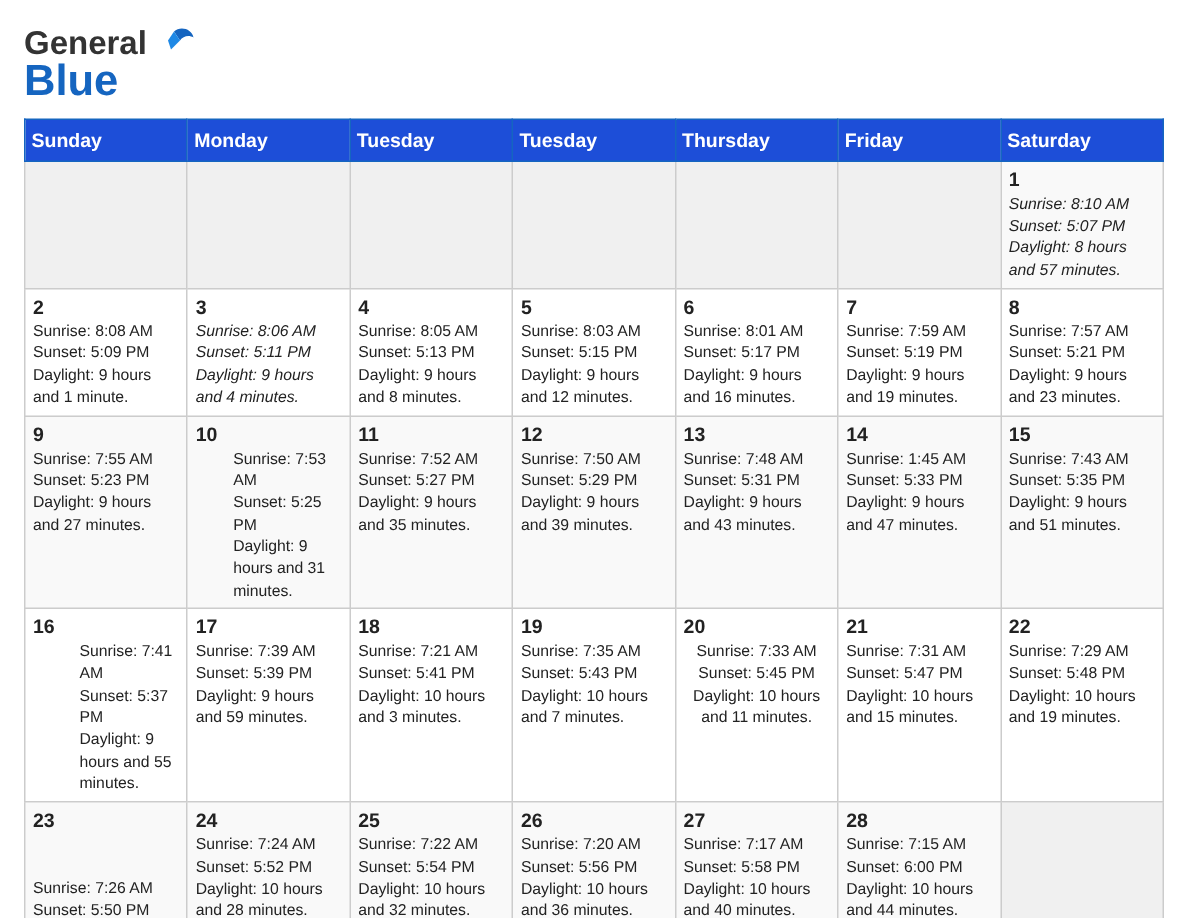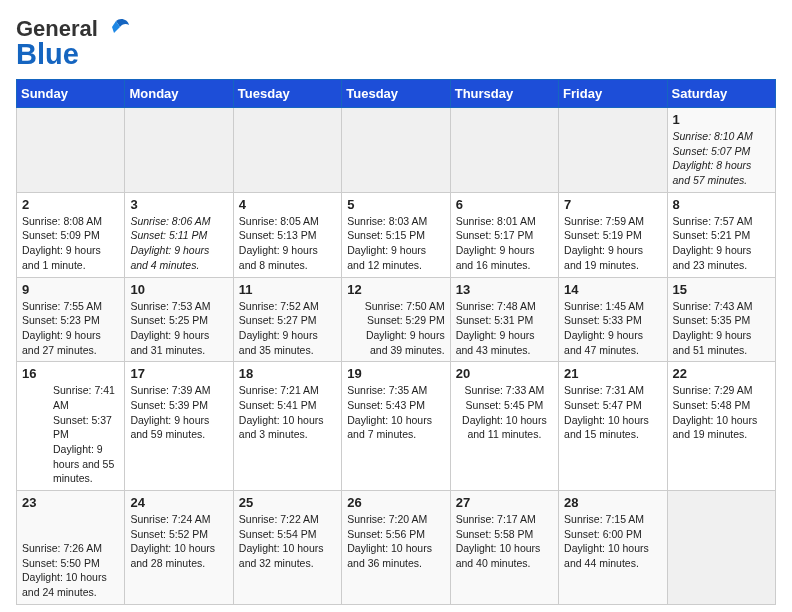--- a/index.html
+++ b/index.html
@@ -167,33 +167,33 @@
       </tr>
       <tr>
         <td>
           <span class="day-num">9</span>
           <div class="day-info" style="white-space: pre-line;">Sunrise: 7:55 AM
 Sunset: 5:23 PM
 Daylight: 9 hours and 27 minutes.</div>
         </td>
         <td>
           <span class="day-num">10</span>
-          <div class="day-info" style="white-space: pre-line;">Sunrise: 7:53 AM
+          <div class="day-info" style="white-space: pre-line; margin-left: 25px;">Sunrise: 7:53 AM
 Sunset: 5:25 PM
 Daylight: 9 hours and 31 minutes.</div>
         </td>
         <td>
           <span class="day-num">11</span>
           <div class="day-info" style="white-space: pre-line;">Sunrise: 7:52 AM
 Sunset: 5:27 PM
 Daylight: 9 hours and 35 minutes.</div>
         </td>
         <td>
           <span class="day-num">12</span>
-          <div class="day-info" style="white-space: pre-line; text-align: right;">Sunrise: 7:50 AM
+          <div class="day-info" style="white-space: pre-line;">Sunrise: 7:50 AM
 Sunset: 5:29 PM
 Daylight: 9 hours and 39 minutes.</div>
         </td>
         <td>
           <span class="day-num">13</span>
           <div class="day-info" style="white-space: pre-line;">Sunrise: 7:48 AM
 Sunset: 5:31 PM
 Daylight: 9 hours and 43 minutes.</div>
         </td>
         <td>

